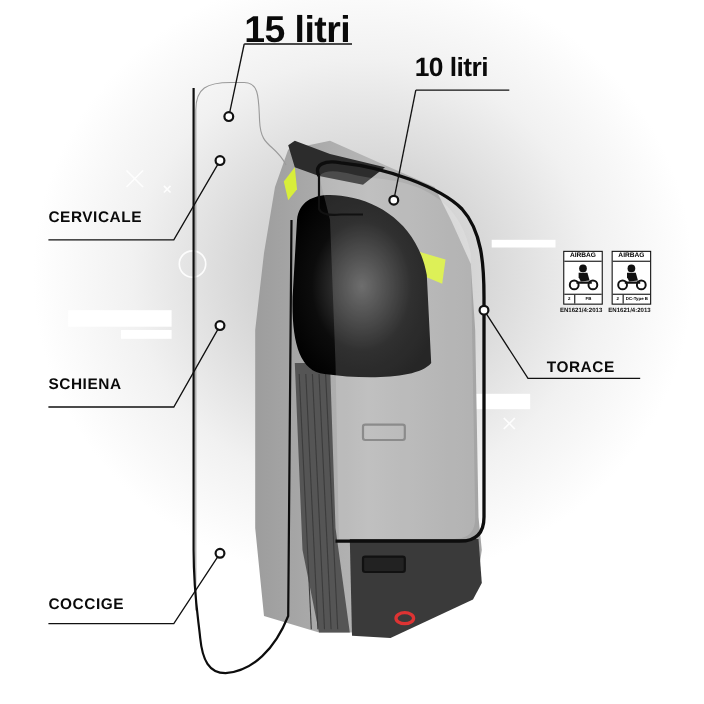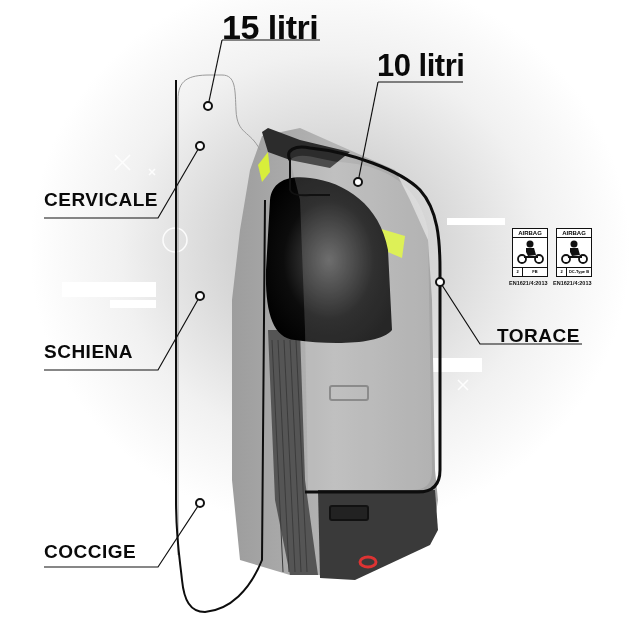--- a/index.html
+++ b/index.html
@@ -1,22 +1,22 @@
 <!DOCTYPE html>
 <html><head>
 <meta charset="utf-8">
 <style>
   html,body{margin:0;padding:0;}
   body{width:640px;height:640px;overflow:hidden;background:#fff;font-family:"Liberation Sans",sans-serif;}
   .stage{position:relative;width:640px;height:640px;overflow:hidden;
     background:radial-gradient(ellipse 300px 280px at 330px 250px,#bdbdbd 0%,#d6d6d6 35%,#f1f1f1 70%,#ffffff 100%);}
   .label{position:absolute;font-weight:900;color:#0a0a0a;letter-spacing:0.5px;white-space:nowrap;}
   .big{font-size:34px;letter-spacing:-0.5px;}
-  .mid{font-size:31px;letter-spacing:-0.5px;}
-  .part{font-size:19px;}
+  .mid{font-size:24px;letter-spacing:-0.5px;}
+  .part{font-size:14px;}
   .std{font-size:19px;font-weight:700;background:#fff;padding:0 3px;}
   .badge{position:absolute;width:36px;height:49px;border:1.5px solid #111;background:#fff;box-sizing:border-box;font-family:"Liberation Sans",sans-serif;}
   .badge .hd{font-size:6px;font-weight:900;text-align:center;border-bottom:1px solid #111;line-height:8px;}
   .badge .ft{position:absolute;bottom:0;left:0;right:0;height:8px;border-top:1px solid #111;display:flex;font-size:4px;font-weight:700;line-height:8px;}
   .badge .ft span{display:block;text-align:center;}
   .badge .ft span:first-child{width:9px;border-right:1px solid #111;}
   .badge .ft span:last-child{flex:1;}
   .badge-cap{position:absolute;font-size:5.5px;font-weight:700;color:#111;white-space:nowrap;}
   svg{position:absolute;left:0;top:0;}
 </style>

